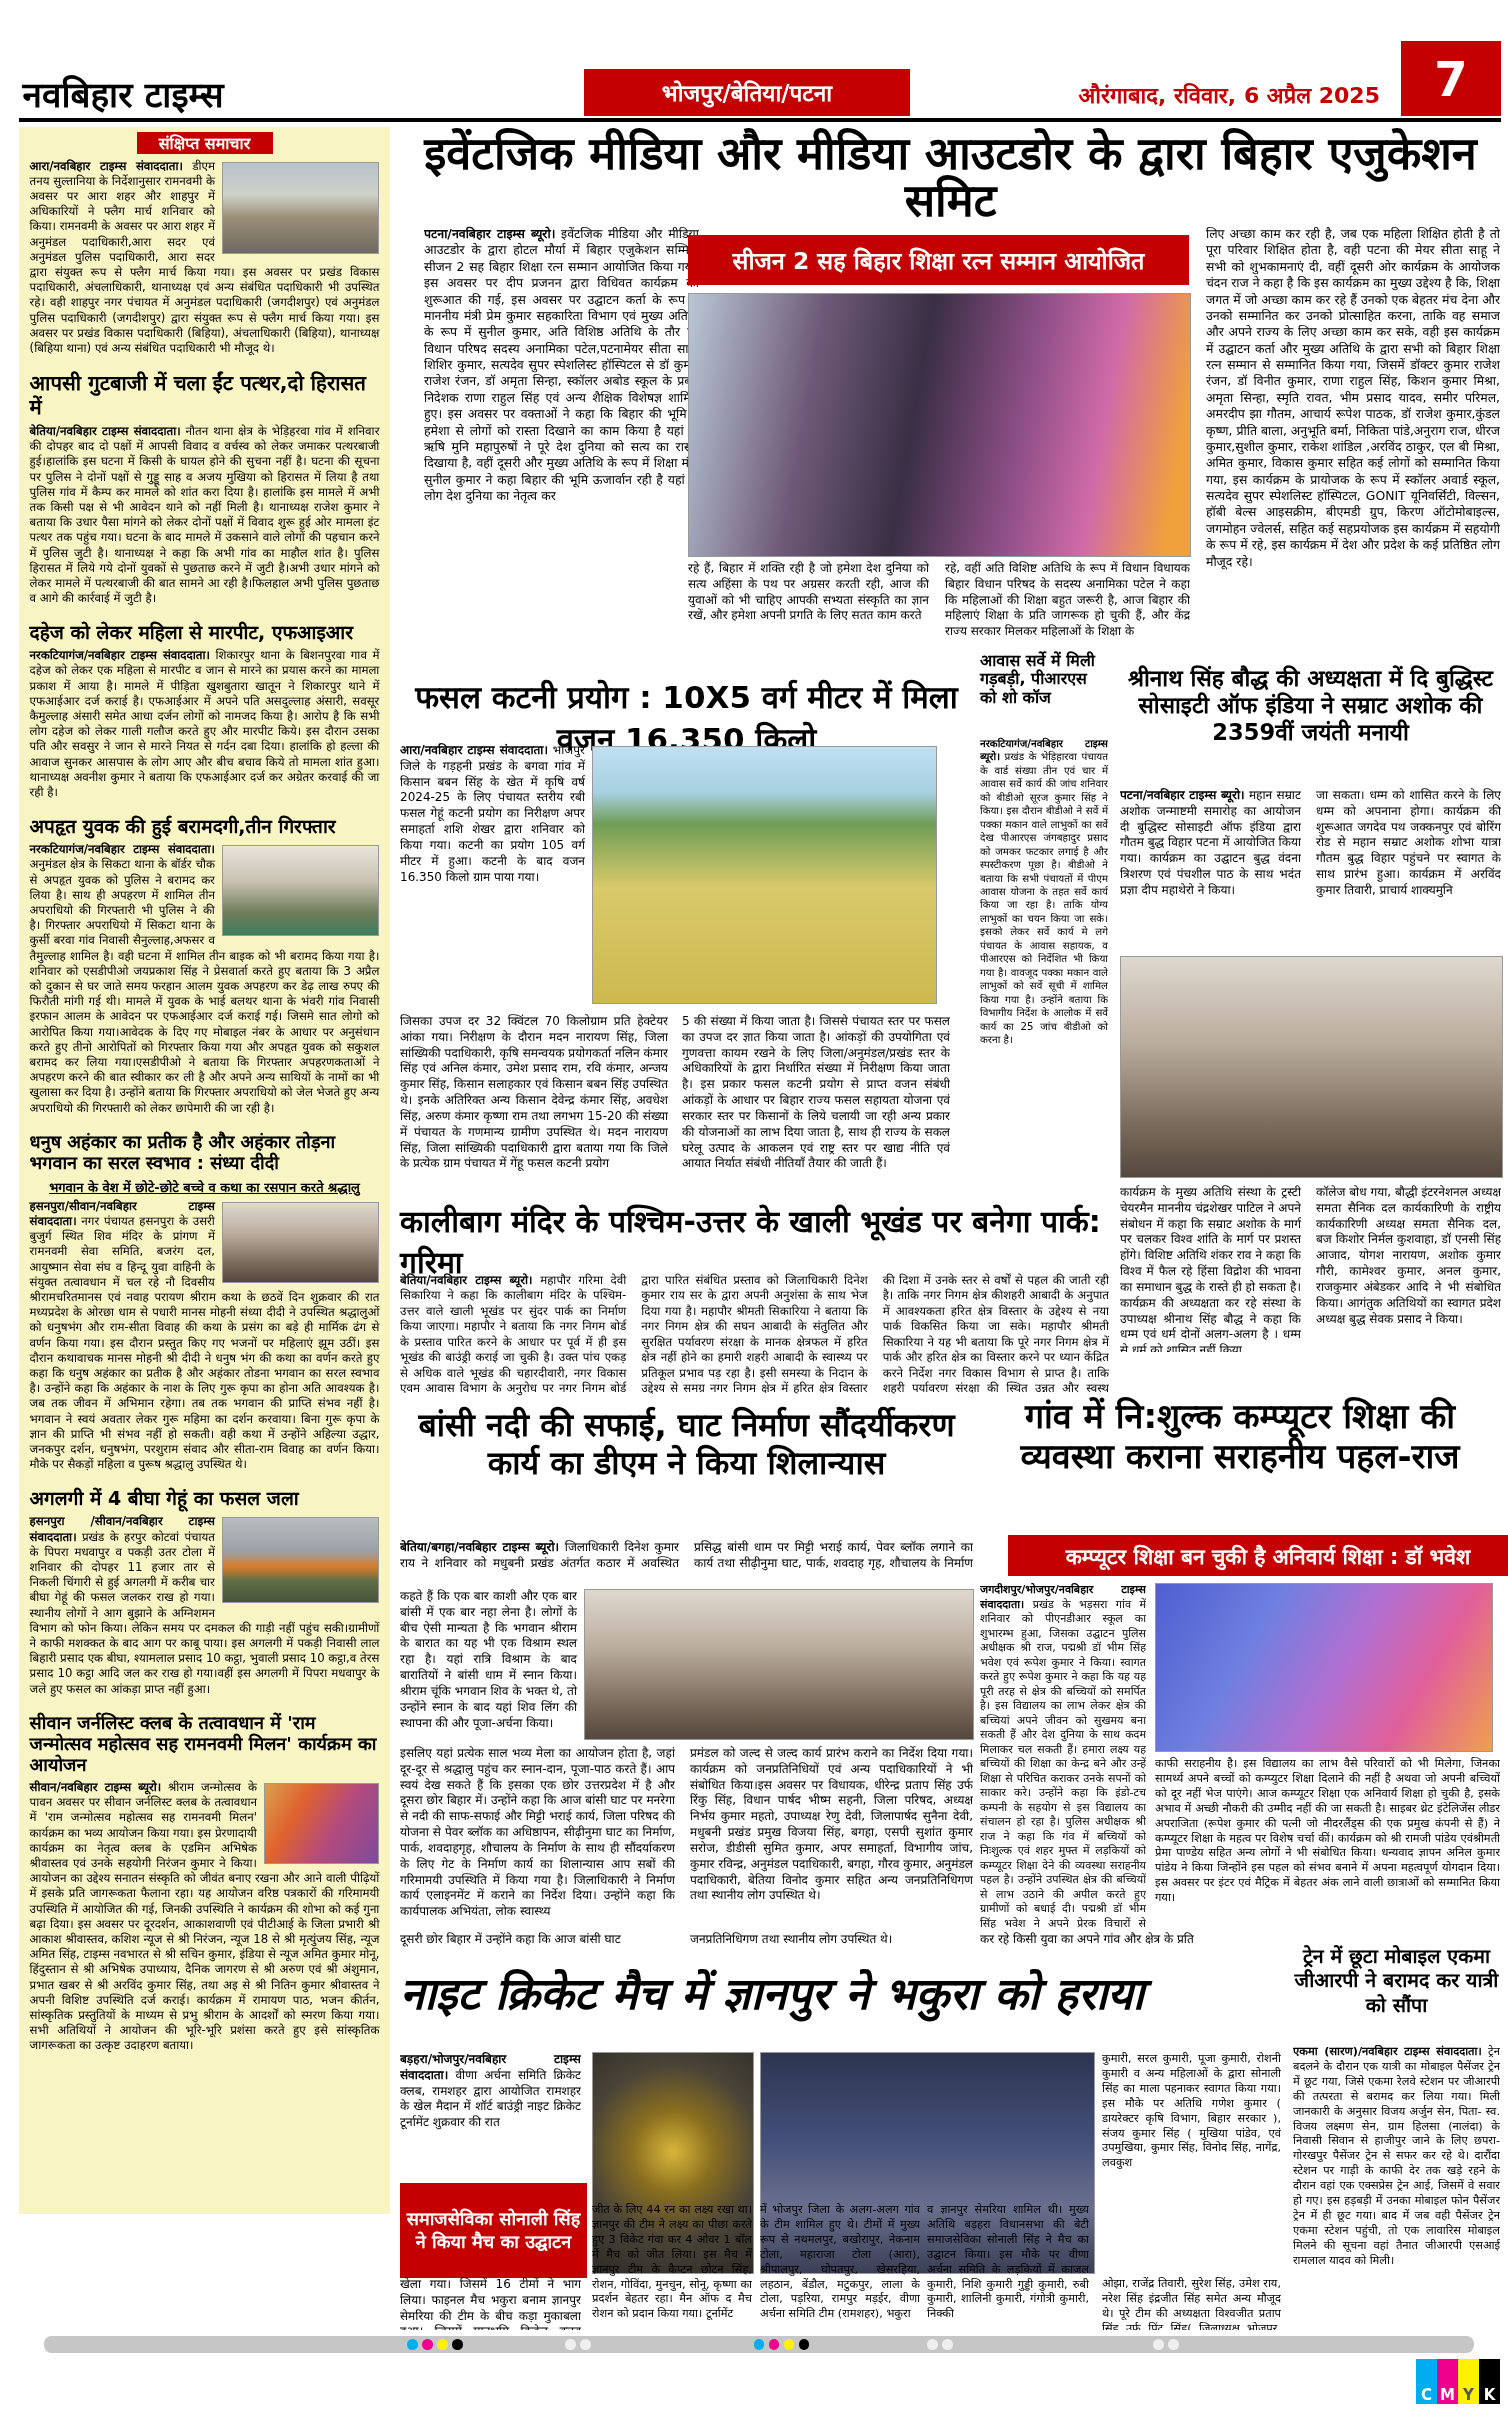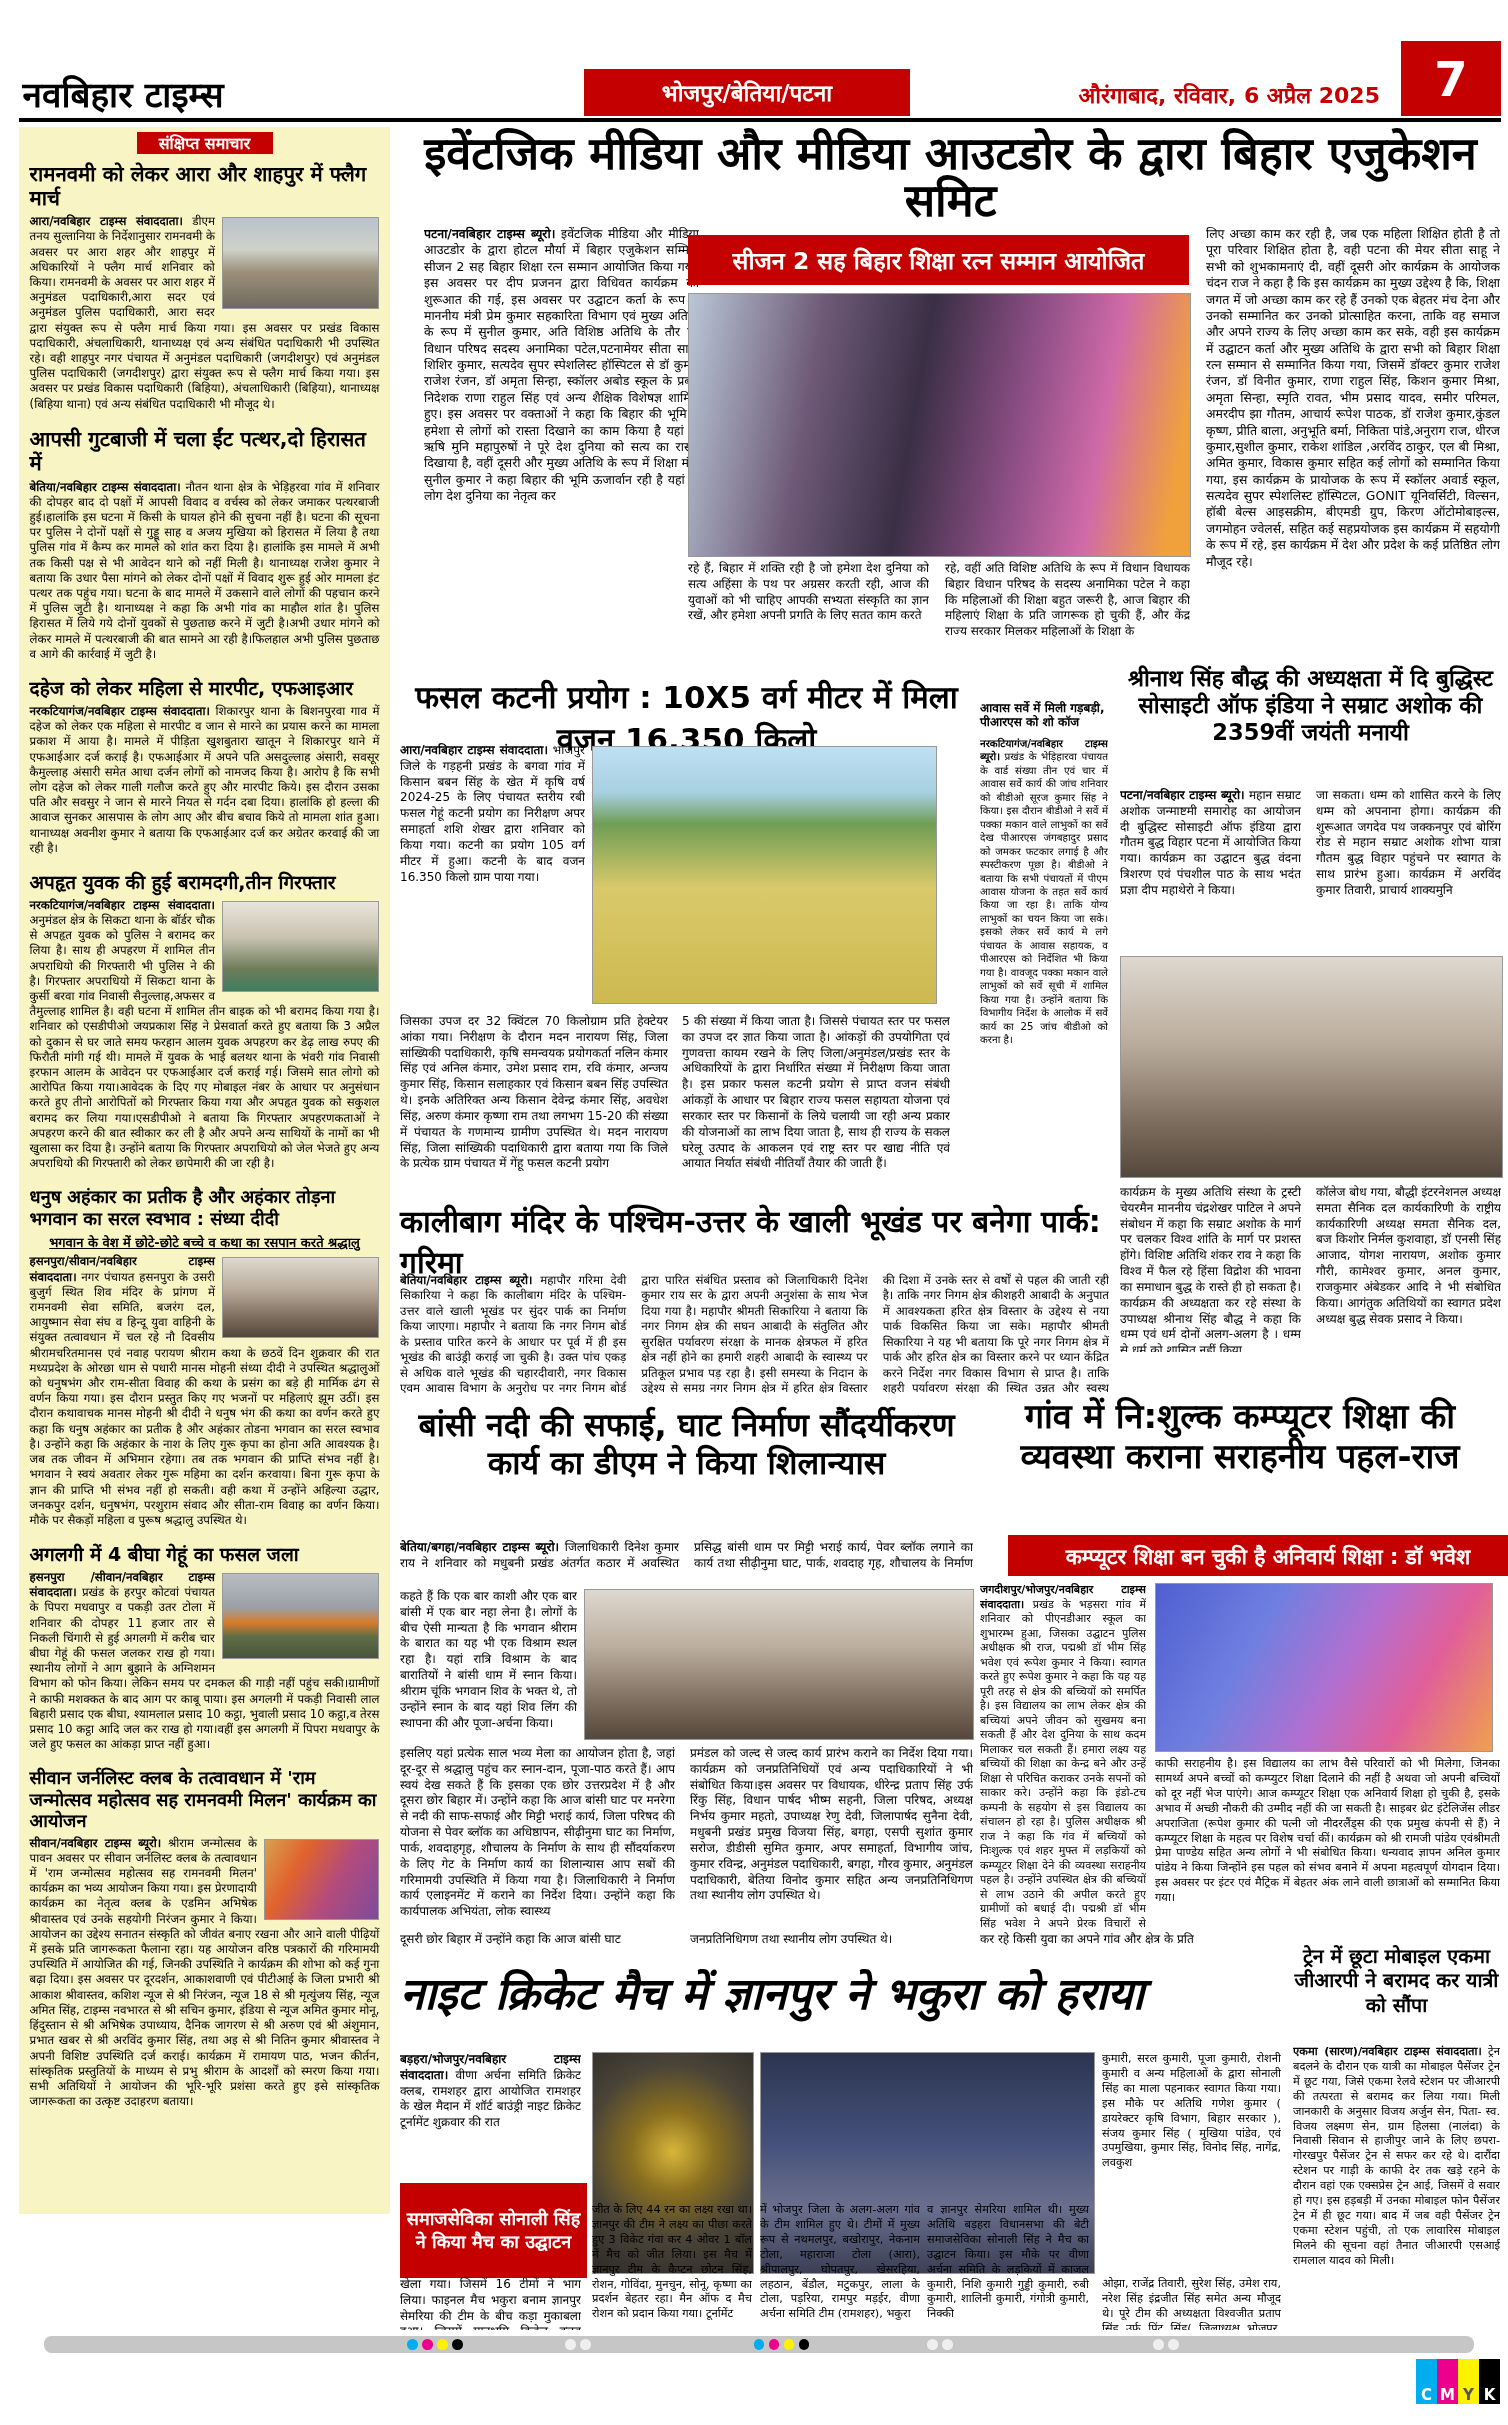--- a/index.html
+++ b/index.html
@@ -45,21 +45,20 @@
 <div class="abs" style="left:1048px;top:79px;width:332px;height:34px;text-align:right;color:#c40000;font-weight:bold;font-size:22px;">औरंगाबाद, रविवार, 6 अप्रैल 2025</div>
 <div class="abs redbox" style="left:1401px;top:41px;width:100px;height:75px;font-size:48px;">7</div>
 <div class="abs rule" style="left:19px;top:118px;width:1482px;height:3.8px;"></div>
 
 <div id="sidebar" class="abs" style="left:19px;top:127px;width:371px;height:2087px;overflow:hidden;">
   <div style="display:flex;justify-content:center;margin-top:4.5px;">
     <div class="redbox" style="width:136px;height:22.6px;font-size:16px;">संक्षिप्त समाचार</div>
   </div>
 
   <div class="sb-art">
-    <div class="sb-h" style="font-size:20.4px;">रामनवमी को लेकर आरा और शाहपुर में फ्लैग मार्च</div>
     <div class="sb-b">
       <div class="photo ph-street fl-r" style="width:155px;height:90px;"></div>
       <span class="byl">आरा/नवबिहार टाइम्स संवाददाता।</span>
       <span>डीएम तनय सुल्तानिया के निर्देशानुसार रामनवमी के अवसर पर आरा शहर और शाहपुर में अधिकारियों ने फ्लैग मार्च शनिवार को किया। रामनवमी के अवसर पर आरा शहर में अनुमंडल पदाधिकारी,आरा सदर एवं अनुमंडल पुलिस पदाधिकारी, आरा सदर द्वारा संयुक्त रूप से फ्लैग मार्च किया गया। इस अवसर पर प्रखंड विकास पदाधिकारी, अंचलाधिकारी, थानाध्यक्ष एवं अन्य संबंधित पदाधिकारी भी उपस्थित रहे। वही शाहपुर नगर पंचायत में अनुमंडल पदाधिकारी (जगदीशपुर) एवं अनुमंडल पुलिस पदाधिकारी (जगदीशपुर) द्वारा संयुक्त रूप से फ्लैग मार्च किया गया। इस अवसर पर प्रखंड विकास पदाधिकारी (बिहिया), अंचलाधिकारी (बिहिया), थानाध्यक्ष (बिहिया थाना) एवं अन्य संबंधित पदाधिकारी भी मौजूद थे।</span>
     </div>
   </div>
 
   <div class="sb-art">
     <div class="sb-h" style="font-size:20.4px;">आपसी गुटबाजी में चला ईंट पत्थर,दो हिरासत में</div>
     <div class="sb-b">
@@ -127,21 +126,21 @@
 
 <div class="abs hl center" style="left:400px;top:675px;width:573px;height:53px;font-size:31px;">फसल कटनी प्रयोग : 10X5 वर्ग मीटर में मिला वजन 16.350 किलो</div>
 <div class="abs bt" style="left:400px;top:743px;width:185px;height:260px;">
   <span class="byl">आरा/नवबिहार टाइम्स संवाददाता।</span>
   <span>भोजपुर जिले के गड़हनी प्रखंड के बगवा गांव में किसान बबन सिंह के खेत में कृषि वर्ष 2024-25 के लिए पंचायत स्तरीय रबी फसल गेहूं कटनी प्रयोग का निरीक्षण अपर समाहर्ता शशि शेखर द्वारा शनिवार को किया गया। कटनी का प्रयोग 105 वर्ग मीटर में हुआ। कटनी के बाद वजन 16.350 किलो ग्राम पाया गया।</span>
 </div>
 <div class="abs photo ph-field" style="left:592px;top:746px;width:343px;height:256px;"></div>
 <div class="abs bt" style="left:400px;top:1014px;width:268px;height:177px;">जिसका उपज दर 32 क्विंटल 70 किलोग्राम प्रति हेक्टेयर आंका गया। निरीक्षण के दौरान मदन नारायण सिंह, जिला सांख्यिकी पदाधिकारी, कृषि समन्वयक प्रयोगकर्ता नलिन कंमार सिंह एवं अनिल कंमार, उमेश प्रसाद राम, रवि कंमार, अन्जय कुमार सिंह, किसान सलाहकार एवं किसान बबन सिंह उपस्थित थे। इनके अतिरिक्त अन्य किसान देवेन्द्र कंमार सिंह, अवधेश सिंह, अरुण कंमार कृष्णा राम तथा लगभग 15-20 की संख्या में पंचायत के गणमान्य ग्रामीण उपस्थित थे। मदन नारायण सिंह, जिला सांख्यिकी पदाधिकारी द्वारा बताया गया कि जिले के प्रत्येक ग्राम पंचायत में गेंहू फसल कटनी प्रयोग</div>
 <div class="abs bt" style="left:682px;top:1014px;width:268px;height:177px;">5 की संख्या में किया जाता है। जिससे पंचायत स्तर पर फसल का उपज दर ज्ञात किया जाता है। आंकड़ों की उपयोगिता एवं गुणवत्ता कायम रखने के लिए जिला/अनुमंडल/प्रखंड स्तर के अधिकारियों के द्वारा निर्धारित संख्या में निरीक्षण किया जाता है। इस प्रकार फसल कटनी प्रयोग से प्राप्त वजन संबंधी आंकड़ों के आधार पर बिहार राज्य फसल सहायता योजना एवं सरकार स्तर पर किसानों के लिये चलायी जा रही अन्य प्रकार की योजनाओं का लाभ दिया जाता है, साथ ही राज्य के सकल घरेलू उत्पाद के आकलन एवं राष्ट्र स्तर पर खाद्य नीति एवं आयात निर्यात संबंधी नीतियाँ तैयार की जाती हैं।</div>
 
-<div class="abs hl" style="left:980px;top:702px;width:128px;height:69px;font-size:12px;line-height:1.15;">आवास सर्वे में मिली गड़बड़ी, पीआरएस को शो कॉज</div>
+<div class="abs hl" style="left:980px;top:652px;width:128px;height:69px;font-size:16px;line-height:1.15;">आवास सर्वे में मिली गड़बड़ी, पीआरएस को शो कॉज</div>
 <div class="abs bt" style="left:980px;top:737px;width:128px;height:559px;font-size:10.2px;">
   <span class="byl">नरकटियागंज/नवबिहार टाइम्स ब्यूरो।</span>
   <span>प्रखंड के भेड़िहारवा पंचायत के वार्ड संख्या तीन एवं चार में आवास सर्वे कार्य की जांच शनिवार को बीडीओ सूरज कुमार सिंह ने किया। इस दौरान बीडीओ ने सर्वे में पक्का मकान वाले लाभुकों का सर्वे देख पीआरएस जंगबहादुर प्रसाद को जमकर फटकार लगाई है और स्पस्टीकरण पूछा है। बीडीओ ने बताया कि सभी पंचायतों में पीएम आवास योजना के तहत सर्वे कार्य किया जा रहा है। ताकि योग्य लाभुकों का चयन किया जा सके। इसको लेकर सर्वे कार्य मे लगे पंचायत के आवास सहायक, व पीआरएस को निर्देशित भी किया गया है। वावजूद पक्का मकान वाले लाभुकों को सर्वे सूची में शामिल किया गया है। उन्होंने बताया कि विभागीय निर्देश के आलोक में सर्वे कार्य का 25 जांच बीडीओ को करना है।</span>
 </div>
 
 <div class="abs hl center" style="left:1120px;top:665px;width:381px;height:113px;font-size:22.6px;line-height:1.2;">श्रीनाथ सिंह बौद्ध की अध्यक्षता में दि बुद्धिस्ट सोसाइटी ऑफ इंडिया ने सम्राट अशोक की 2359वीं जयंती मनायी</div>
 <div class="abs bt" style="left:1120px;top:788px;width:181px;height:162px;">
   <span class="byl">पटना/नवबिहार टाइम्स ब्यूरो।</span>
   <span>महान सम्राट अशोक जन्माष्टमी समारोह का आयोजन दी बुद्धिस्ट सोसाइटी ऑफ इंडिया द्वारा गौतम बुद्ध विहार पटना में आयोजित किया गया। कार्यक्रम का उद्घाटन बुद्ध वंदना त्रिशरण एवं पंचशील पाठ के साथ भदंत प्रज्ञा दीप महाथेरो ने किया।</span>
 </div>

